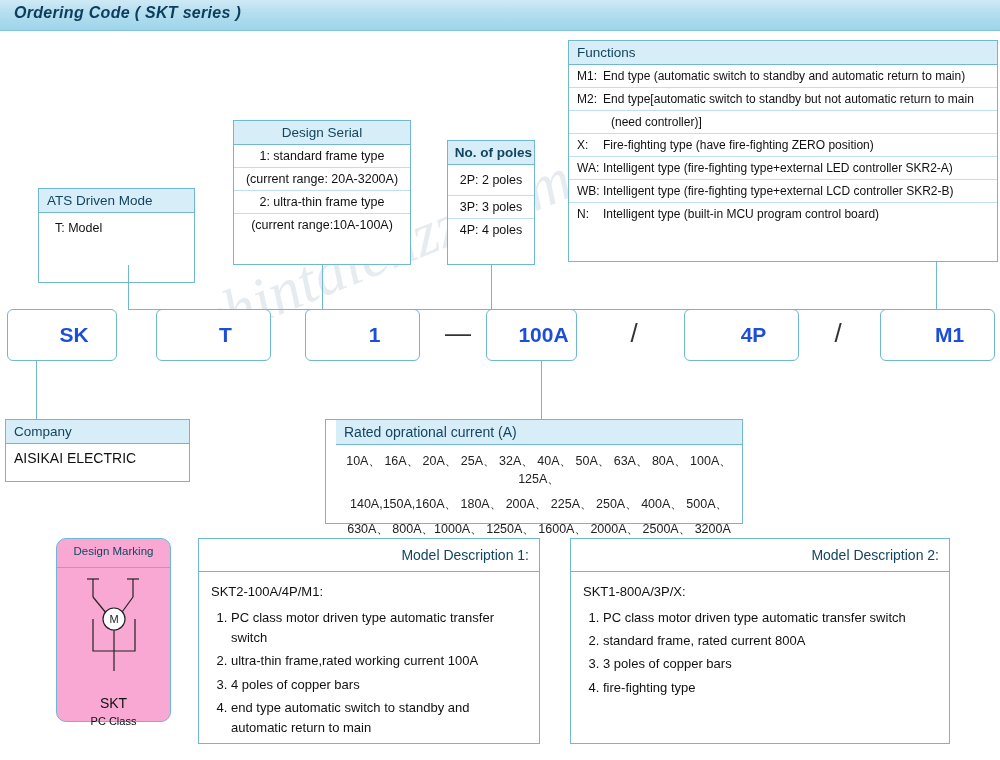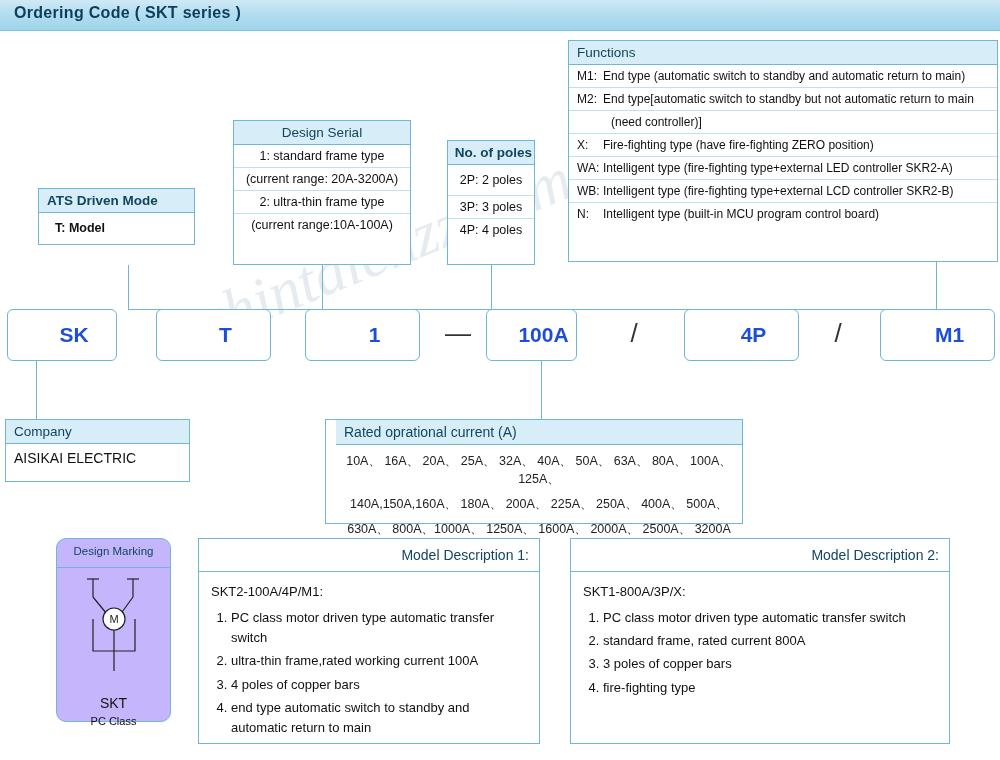--- a/index.html
+++ b/index.html
@@ -15,20 +15,21 @@
   
   #title-bar{
     left:0;top:0;width:1000px;height:30px;
     background:linear-gradient(to bottom,#cfe9f5 0%,#b6dff0 40%,#9ed4ea 100%);
     border-bottom:1px solid #7fc4de;
   }
   #title-text{
     left:14px;top:4px;
     font-size:16px;font-weight:bold;color:#0b3d5c;
     letter-spacing:0.3px;
+    font-style:italic;
   }
 
   
   #watermark{
     left:185px;top:215px;
     font-size:62px;color:rgba(175,195,205,0.33);
     transform:rotate(-22deg);
     font-family:"Liberation Serif", serif;
     white-space:nowrap;pointer-events:none;
     font-style:italic;
@@ -84,21 +85,21 @@
   
   .descbox{border:1px solid #6fb7d4;background:#fff;box-sizing:border-box;}
   .desc-title{font-size:14px;padding:8px 10px;border-bottom:1px solid #6fb7d4;color:#12455f;text-align:right;}
   .desc-body{font-size:13px;padding:10px 12px;line-height:1.55;color:#111;}
   .desc-body ol{margin:6px 0 0 0;padding-left:20px;}
   .desc-body li{margin-bottom:3px;}
 
   
   #marking-box{
     left:56px;top:538px;width:115px;height:184px;
-    border:1px solid #6fb7d4;border-radius:10px;background:#c4b5fd;box-sizing:border-box;
+    border:1px solid #6fb7d4;border-radius:10px;background:#f9a8d4;box-sizing:border-box;
   }
   #marking-title{font-size:11.5px;text-align:center;padding-top:6px;color:#12455f;}
   #marking-sep{left:0;top:28px;width:113px;height:1px;background:#6fb7d4;}
 </style>
 </head>
 <body>
 
 <div class="abs" id="title-bar"></div>
 <div class="abs" id="title-text">Ordering Code ( SKT series )</div>
 
@@ -141,21 +142,21 @@
   <div class="lrow" style="text-align:center;">(current range:10A-100A)</div>
 </div>
 
 <div class="abs box" style="left:447px;top:140px;width:88px;height:125px;">
   <div class="hdr" style="text-align:right;padding:4px 2px;font-weight:bold;">No. of poles</div>
   <div class="lrow" style="text-align:center;padding:8px 2px;">2P: 2 poles</div>
   <div class="lrow" style="text-align:center;padding:4px 2px;">3P: 3 poles</div>
   <div class="lrow" style="text-align:center;padding:4px 2px;">4P: 4 poles</div>
 </div>
 
-<div class="abs box" style="left:38px;top:188px;width:157px;height:57px;font-weight:bold;">
+<div class="abs box" style="left:38px;top:188px;width:157px;height:95px;">
   <div class="hdr">ATS Driven Mode</div>
   <div class="lrow" style="padding:8px 16px;">T:  Model</div>
 </div>
 
 <div class="abs vline" style="left:128px;top:265px;height:45px;"></div>
 
 <div class="abs vline" style="left:322px;top:265px;height:45px;"></div>
 
 <div class="abs vline" style="left:491px;top:265px;height:45px;"></div>
 

